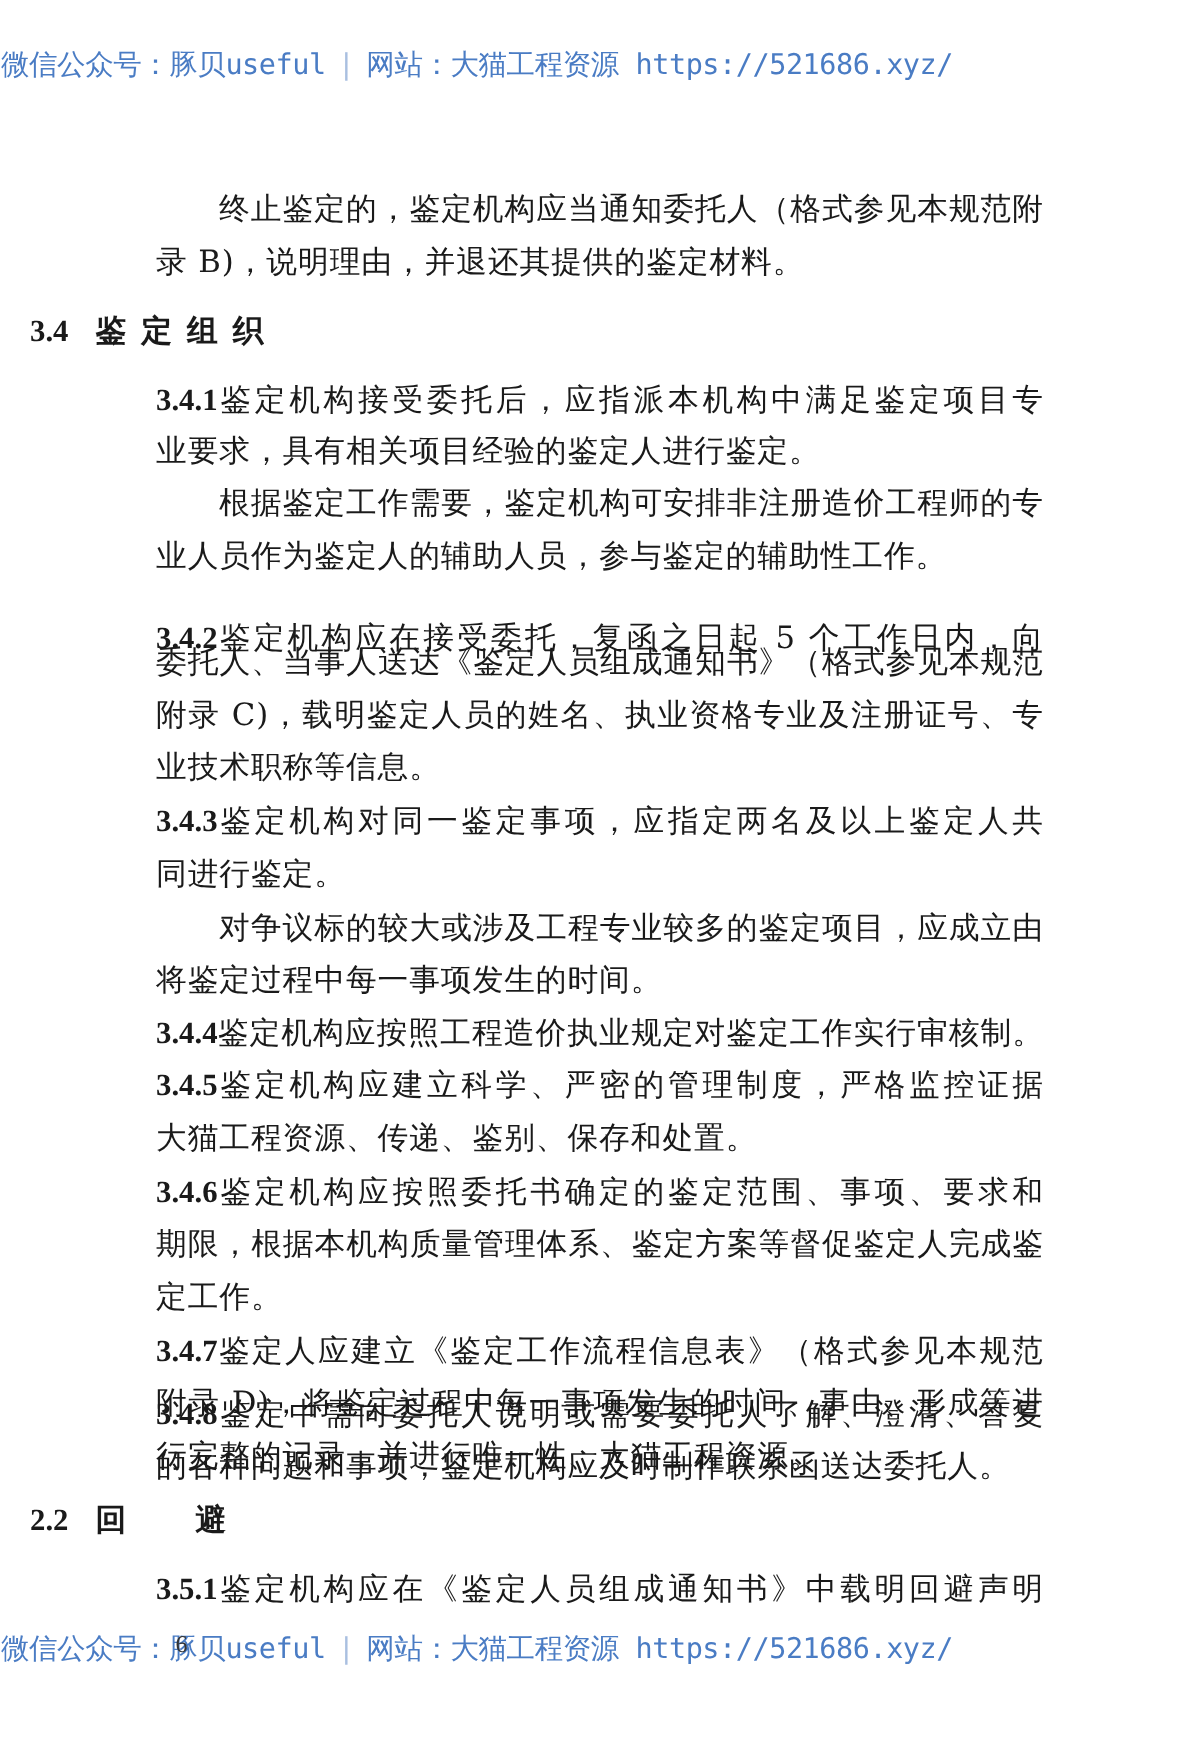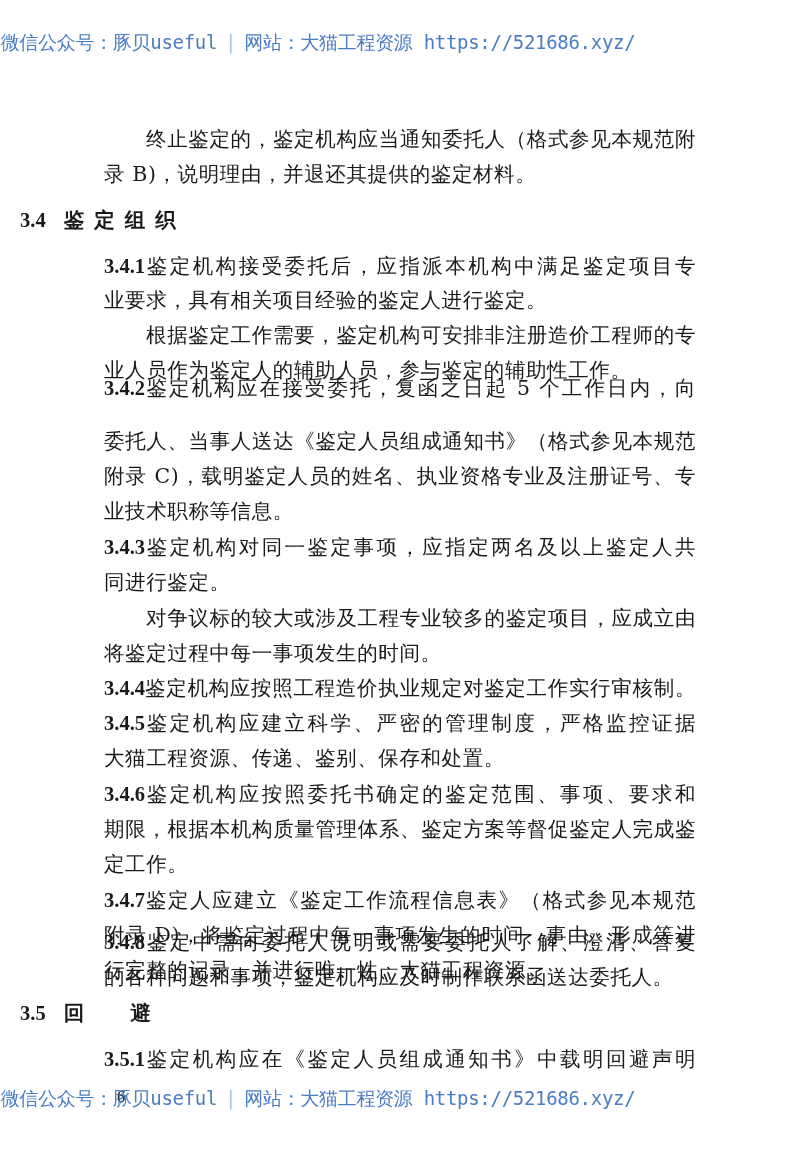--- a/index.html
+++ b/index.html
@@ -49,21 +49,21 @@
 
 <div class="heading" style="top:206px">
   <span class="num">3.4</span><span class="t34">鉴定组织</span>
 </div>
 
 <div class="line justify" style="top:253px"><span class="clause">3.4.1</span><span>鉴定机构接受委托后，应指派本机构中满足鉴定项目专</span></div>
 <div class="line" style="top:287px">业要求，具有相关项目经验的鉴定人进行鉴定。</div>
 <div class="line indent justify" style="top:322px">根据鉴定工作需要，鉴定机构可安排非注册造价工程师的专</div>
 <div class="line" style="top:357px">业人员作为鉴定人的辅助人员，参与鉴定的辅助性工作。</div>
 
-<div class="line justify" style="top:375px"><span class="clause">3.4.2</span><span>鉴定机构应在接受委托，复函之日起 5 个工作日内，向</span></div>
+<div class="line justify" style="top:412px"><span class="clause">3.4.2</span><span>鉴定机构应在接受委托，复函之日起 5 个工作日内，向</span></div>
 <div class="line justify" style="top:428px">委托人、当事人送达《鉴定人员组成通知书》（格式参见本规范</div>
 <div class="line justify" style="top:463px">附录 C)，载明鉴定人员的姓名、执业资格专业及注册证号、专</div>
 <div class="line" style="top:498px">业技术职称等信息。</div>
 
 <div class="line justify" style="top:534px"><span class="clause">3.4.3</span><span>鉴定机构对同一鉴定事项，应指定两名及以上鉴定人共</span></div>
 <div class="line" style="top:569px">同进行鉴定。</div>
 <div class="line indent justify" style="top:605px">对争议标的较大或涉及工程专业较多的鉴定项目，应成立由</div>
 <div class="line" style="top:640px">将鉴定过程中每一事项发生的时间。</div>
 
 <div class="line justify" style="top:675px"><span class="clause">3.4.4</span><span>鉴定机构应按照工程造价执业规定对鉴定工作实行审核制。</span></div>
@@ -76,21 +76,21 @@
 <div class="line" style="top:851px">定工作。</div>
 
 <div class="line justify" style="top:887px"><span class="clause">3.4.7</span><span>鉴定人应建立《鉴定工作流程信息表》（格式参见本规范</span></div>
 <div class="line justify" style="top:922px">附录 D)，将鉴定过程中每一事项发生的时间、事由、形成等进</div>
 <div class="line" style="top:957px">行完整的记录，并进行唯一性、大猫工程资源。</div>
 
 <div class="line justify" style="top:929px" id="c348"><span class="clause">3.4.8</span><span>鉴定中需向委托人说明或需要委托人了解、澄清、答复</span></div>
 <div class="line" style="top:964px" id="c348b">的各种问题和事项，鉴定机构应及时制作联系函送达委托人。</div>
 
 <div class="heading" style="top:999px" id="h35">
-  <span class="num">3.5</span><span class="t35a">回</span><span>避</span>
+  <span class="num">2.2</span><span class="t35a">回</span><span>避</span>
 </div>
 
 <div class="line justify" style="top:1046px" id="c351"><span class="clause">3.5.1</span><span>鉴定机构应在《鉴定人员组成通知书》中载明回避声明</span></div>
 
 <div class="watermark wm-bottom">
   <span>微信公众号：豚贝useful</span><span class="sep">|</span><span>网站：大猫工程资源 https://521686.xyz/</span>
 </div>
 <div class="page-num">6</div>
 
 </body></html>

